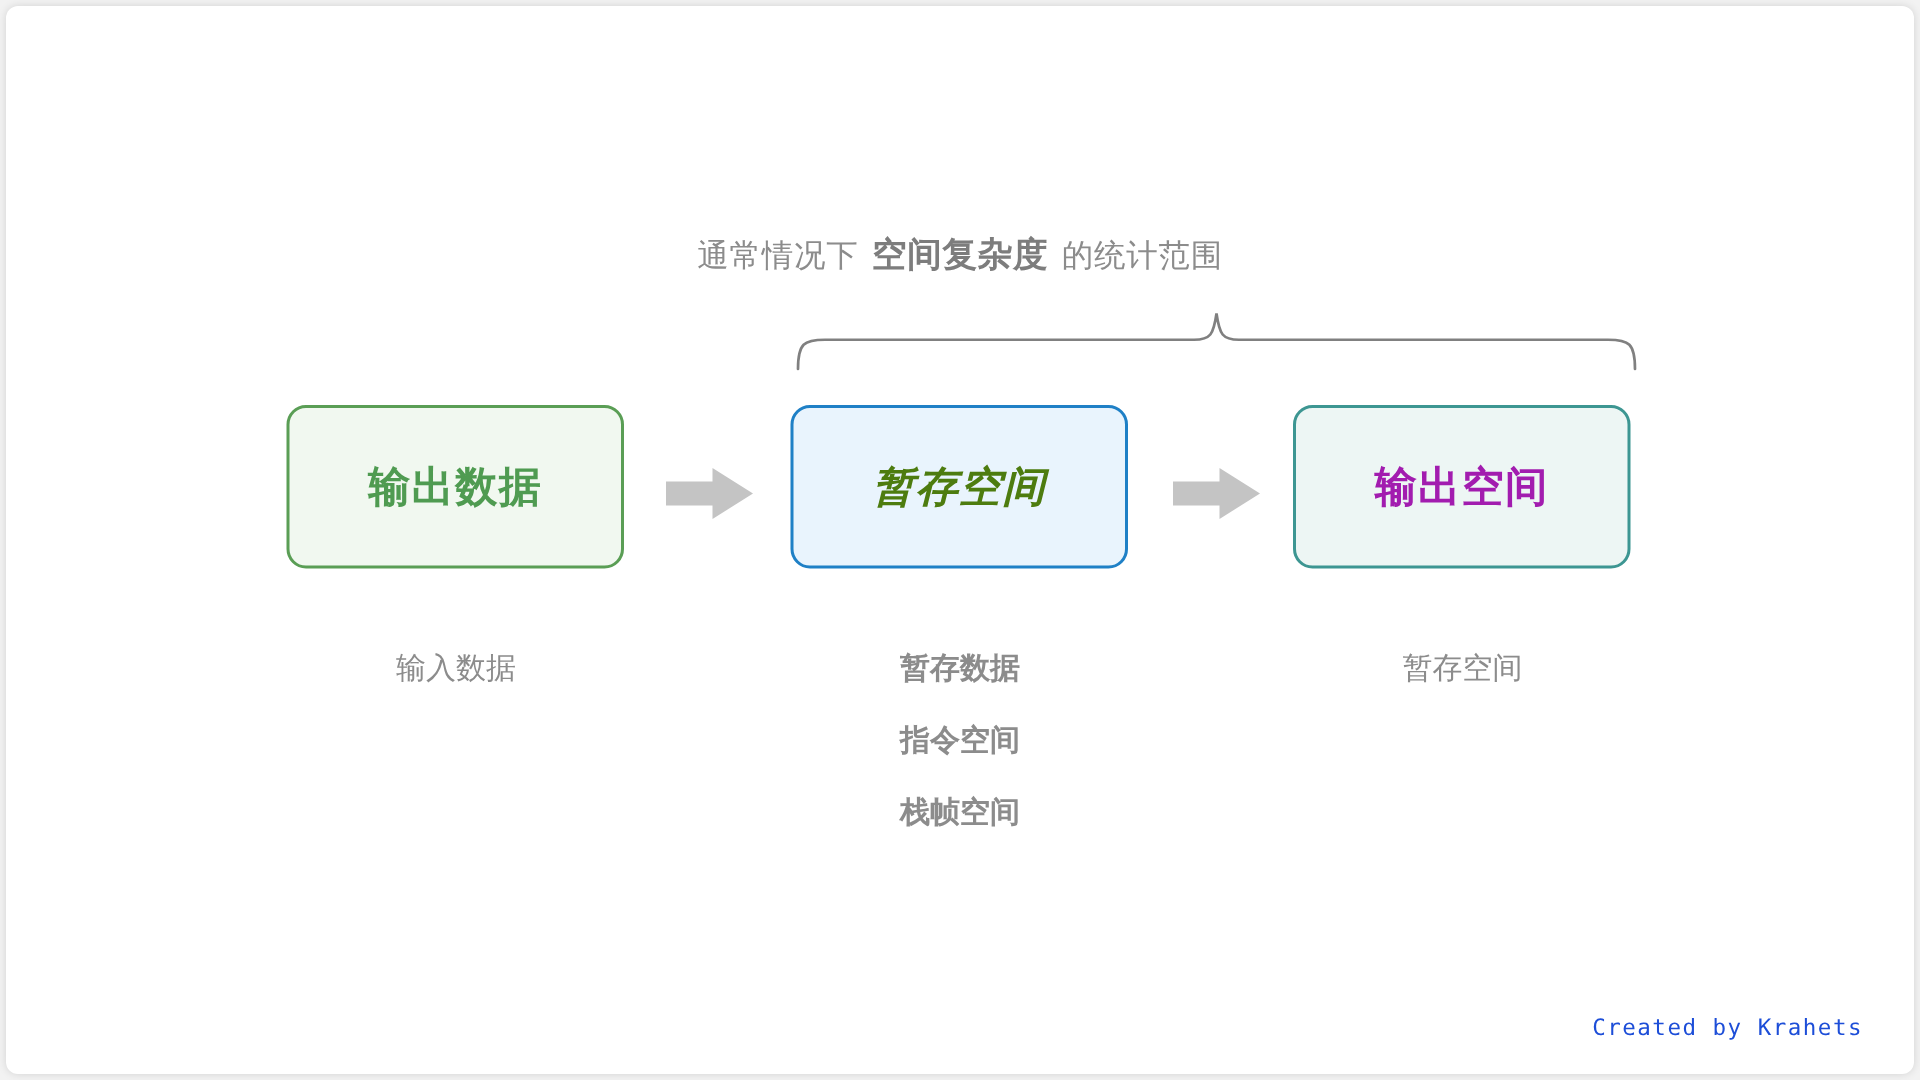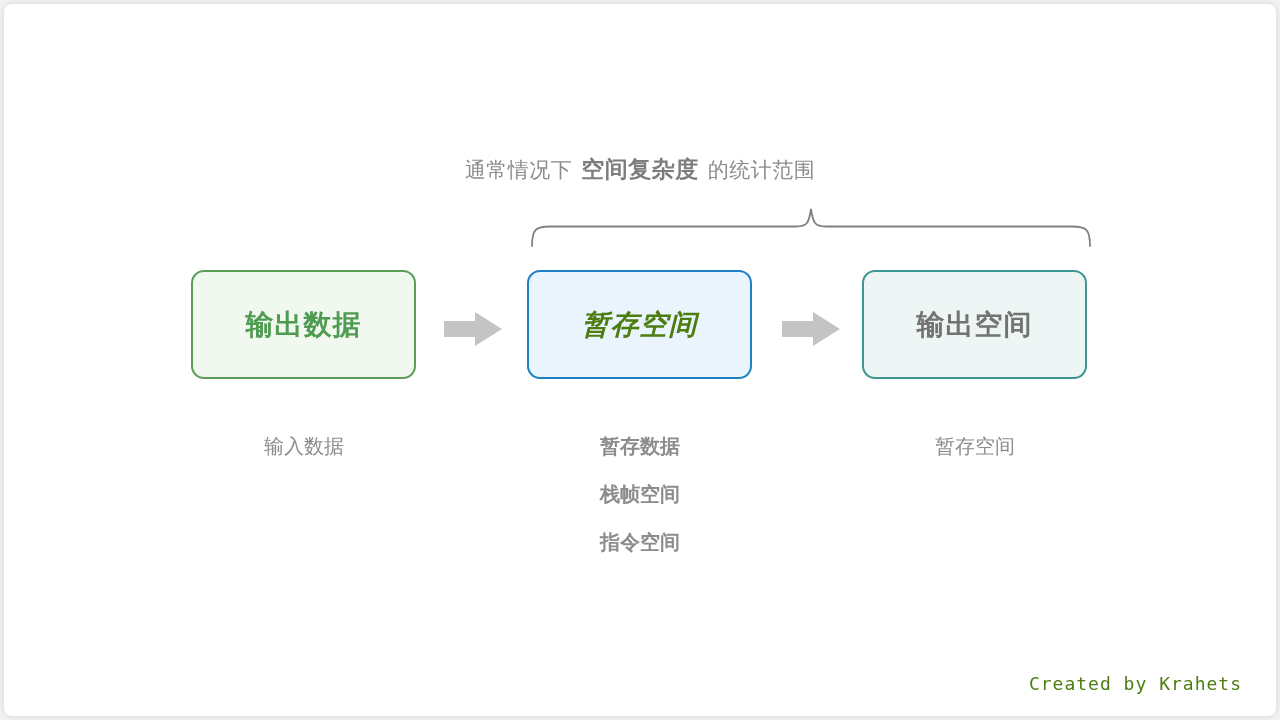--- a/index.html
+++ b/index.html
@@ -122,23 +122,23 @@
   .cap-line {
     line-height: 48px;
     white-space: nowrap;
   }
 
   
   .watermark {
     position: absolute;
     right: 34px;
     bottom: 22px;
-    color: #4d7c0f;
+    color: #1d4ed8;
     font-family: "DejaVu Sans Mono", "Liberation Mono", monospace;
-    font-size: 18px;
+    font-size: 15px;
     letter-spacing: 1px;
     white-space: nowrap;
   }
 </style>
 </head>
 <body>
 
 <div class="page">
   <div class="canvas">
 
@@ -168,36 +168,36 @@
       <div class="box box-1" style="border-color:#1f80c6;background:#e9f4fd;color:#4d7c0f;font-style:italic;">
         <span>暂存空间</span>
       </div>
 
       <div class="arrow arrow-1">
         <svg width="58" height="34" viewBox="0 0 58 34" xmlns="http://www.w3.org/2000/svg">
           <polygon points="0,9 31,9 31,0 58,17 31,34 31,25 0,25" fill="#c4c4c4"></polygon>
         </svg>
       </div>
 
-      <div class="box box-2" style="border-color:#3d9692;background:#edf6f4;color:#737373;">
+      <div class="box box-2" style="border-color:#3d9692;background:#edf6f4;color:#a21caf;">
         <span>输出空间</span>
       </div>
 
     </div>
 
     <div class="captions">
 
       <div class="cap-col cap-col-0">
         <div class="cap-line">输入数据</div>
       </div>
 
       <div class="cap-col cap-col-1">
         <div class="cap-line">暂存数据</div>
+        <div class="cap-line">指令空间</div>
         <div class="cap-line">栈帧空间</div>
-        <div class="cap-line">指令空间</div>
       </div>
 
       <div class="cap-col cap-col-2">
         <div class="cap-line">暂存空间</div>
       </div>
 
     </div>
 
     <div class="watermark">Created by Krahets</div>
 

